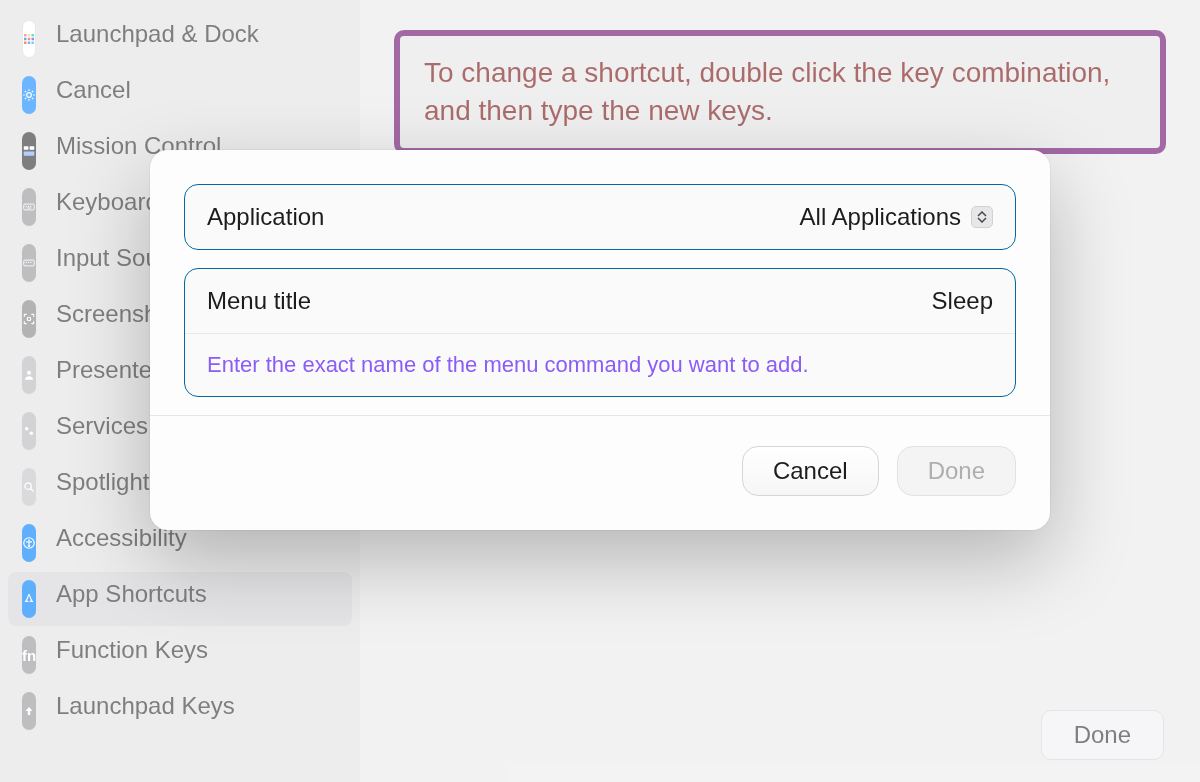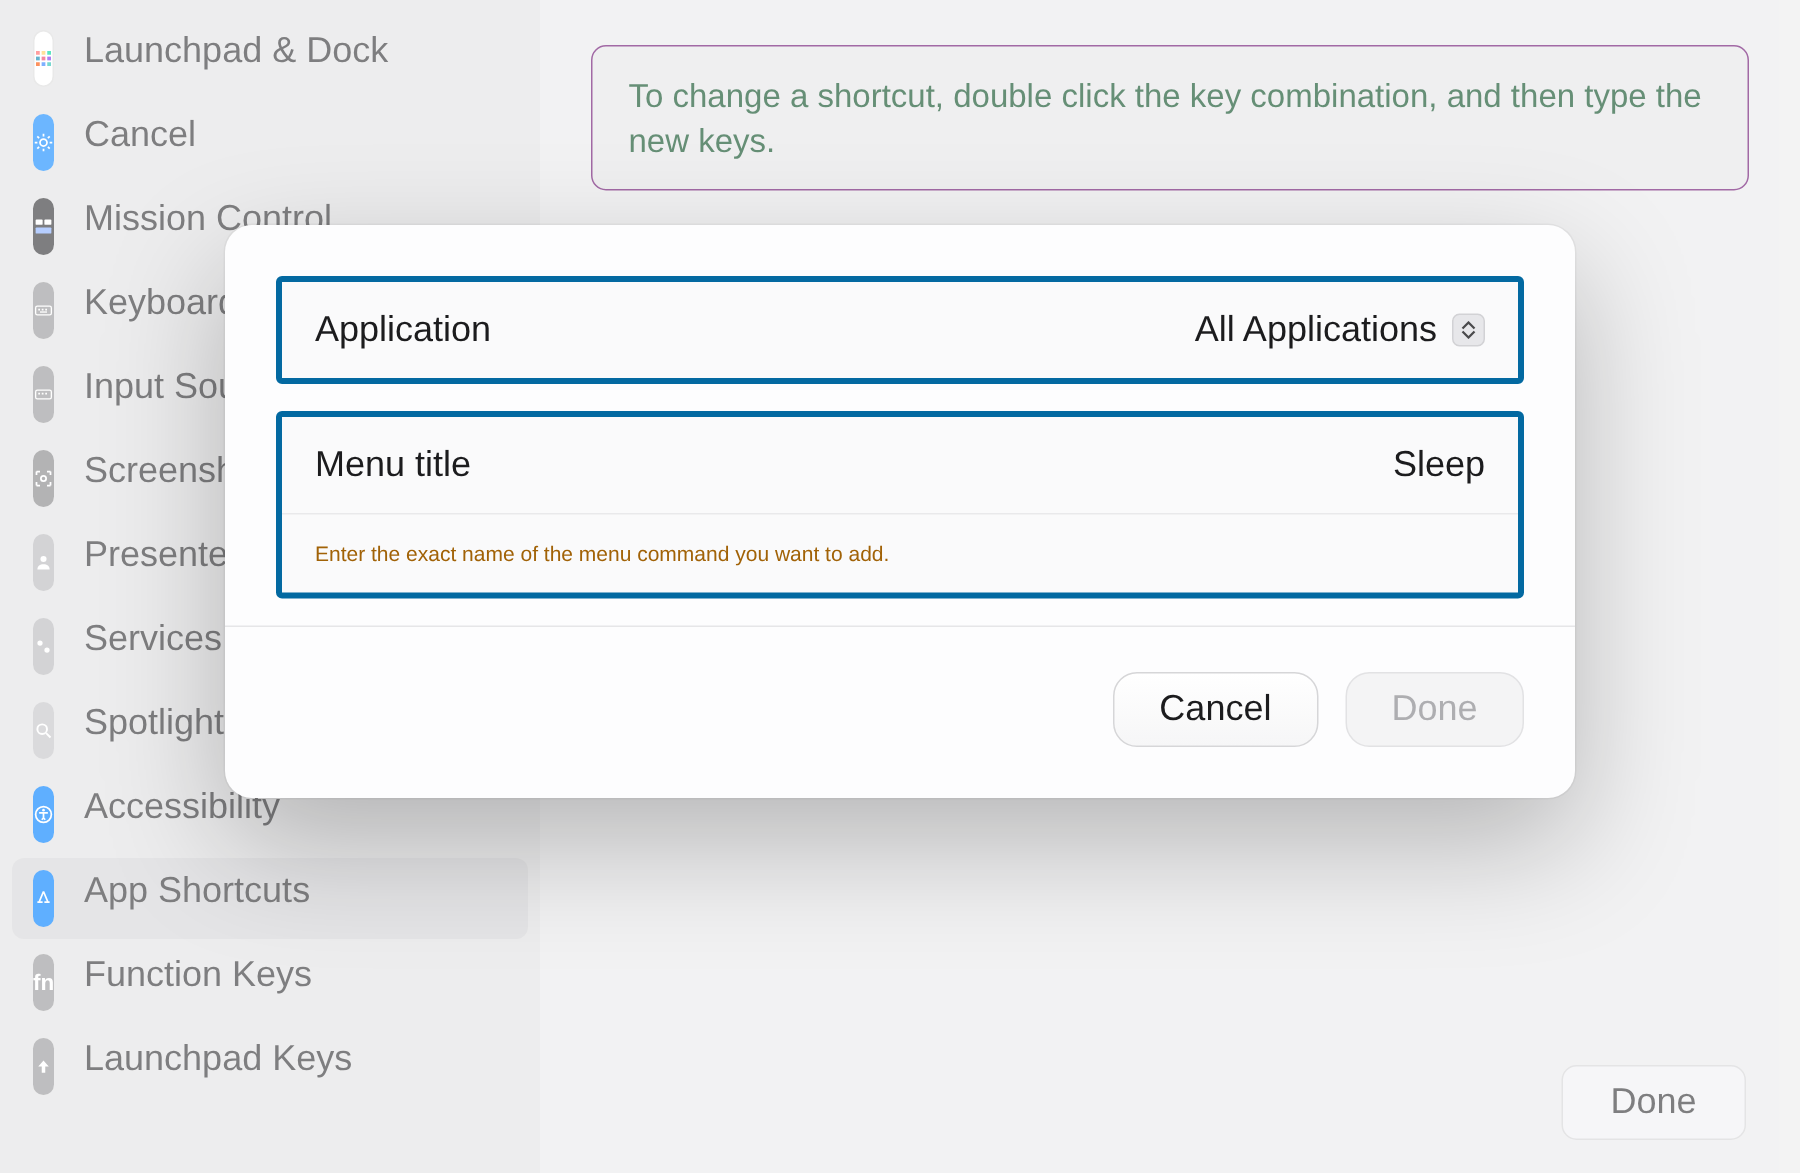--- a/index.html
+++ b/index.html
@@ -21,35 +21,35 @@
     .icon-dark   { background:#3a3a3c; }
     .icon-gray   { background:#9c9c9e; }
     .icon-gray2  { background:#8b8b8d; }
     .icon-light  { background:#bcbcbf; }
     .icon-light2 { background:#c7c7ca; }
     .icon-acc    { background:#0a84ff; }
     .icon-store  { background:#0a84ff; }
 
     
     .main { position:absolute; left:360px; top:0; right:0; bottom:0; background:#ececed; }
-    .info-card { margin:30px 34px 0 34px; background:#e6e6e8; border:1px solid #701a75; border-radius:10px; padding:18px 24px; color:#14532d; font-size:22px; line-height:1.35; }
+    .info-card { margin:30px 34px 0 34px; background:#e6e6e8; border:6px solid #701a75; border-radius:10px; padding:18px 24px; color:#7f1d1d; font-size:28px; line-height:1.35; }
     .expand-row { display:flex; align-items:center; gap:40px; padding:22px 28px; font-size:28px; color:#3a3a3c; margin:0 34px; border-top:none;}
     .chev { color:#9a9a9c; font-size:22px; }
 
     .main-done { position:absolute; right:36px; bottom:22px; background:#f2f2f4; border:1px solid #d6d6d8; border-radius:10px; padding:10px 32px; font-size:24px; color:#3a3a3c; }
 
     
     .sheet-wrap { position:absolute; inset:0; display:flex; align-items:flex-start; justify-content:center; }
     .sheet { position:absolute; top:150px; left:150px; width:900px; background:#fdfdfe; border-radius:18px; box-shadow:0 30px 80px rgba(0,0,0,0.25), 0 0 0 1px rgba(0,0,0,0.04); padding:0; overflow:hidden; }
     .sheet-body { padding:34px 34px 0 34px; }
 
-    .field-group { background:#fafafb; border:4px solid #0369a1; border-radius:4px; margin-bottom:18px; }
+    .field-group { background:#fafafb; border:1px solid #0369a1; border-radius:14px; margin-bottom:18px; }
     .field-row { display:flex; align-items:center; justify-content:space-between; padding:18px 22px; font-size:24px; color:#1c1c1e; }
     .field-row + .field-hint { border-top:1px solid #e9e9eb; }
-    .field-hint { padding:18px 22px; color:#a16207; font-size:14px; }
+    .field-hint { padding:18px 22px; color:#8b5cf6; font-size:22px; }
 
     .popup-value { display:flex; align-items:center; gap:10px; font-size:24px; color:#1c1c1e; }
     .stepper-icon { width:22px; height:22px; background:#e7e7ea; border:1px solid #d2d2d5; border-radius:5px; display:flex; flex-direction:column; align-items:center; justify-content:center; line-height:0; color:#4a4a4c; }
     .stepper-icon svg { width:10px; height:6px; display:block; }
 
     .value-text { font-size:24px; color:#1c1c1e; }
 
     .shortcut-well { width:160px; height:32px; background:#fff; border:1px solid #eeeeee; border-radius:6px; }
 
     .sheet-divider { height:1px; background:#e6e6e8; margin:12px 0 0 0; }

